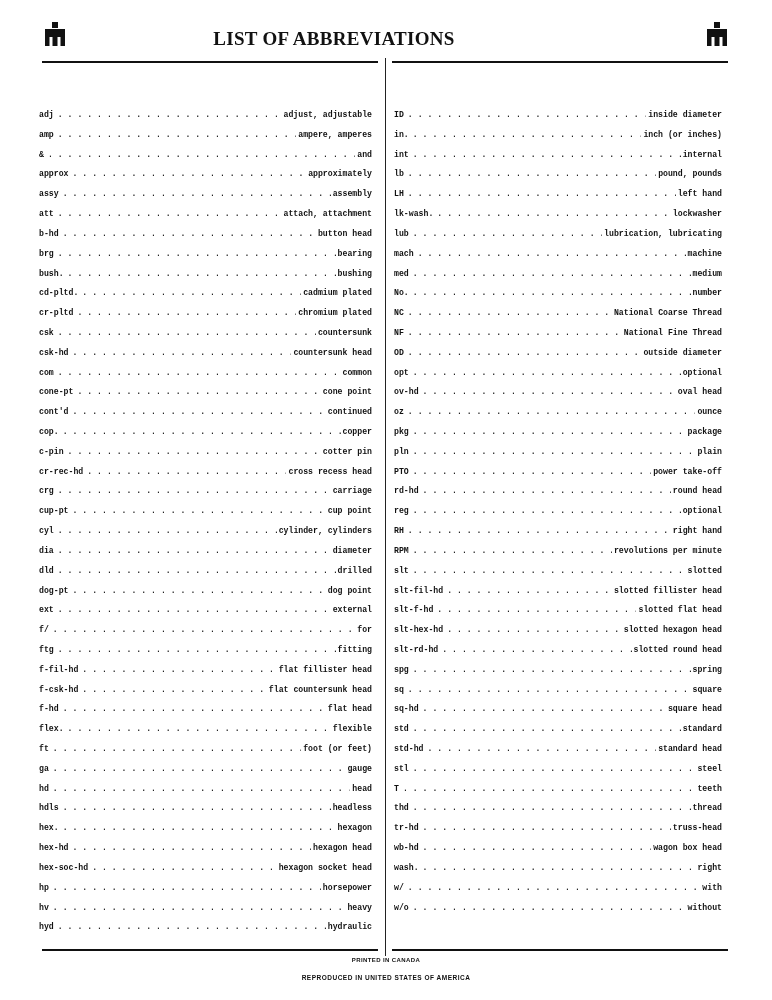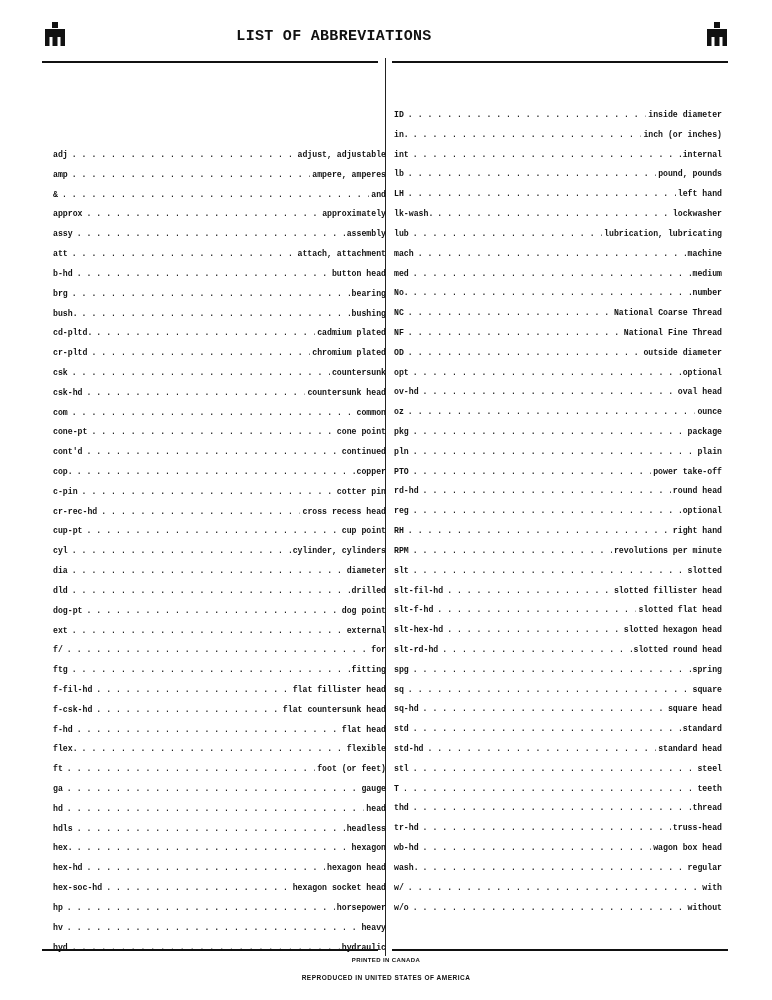--- a/index.html
+++ b/index.html
@@ -9,38 +9,38 @@
       color: #111;
     }
     .logo {
       position: absolute; top: 22px; width: 20px; height: 24px;
     }
     .logo svg { width: 20px; height: 24px; display: block; }
     .logo.left { left: 45px; }
     .logo.right { left: 707px; }
     .title {
       position: absolute; top: 28px; left: 0; width: 668px; text-align: center;
-      font-family: Liberation Mono, monospace;
-      font-weight: bold; font-size: 15px; letter-spacing: 0.3px; color: #111;
+      font-family: Liberation Serif, serif;
+      font-weight: bold; font-size: 19px; letter-spacing: 0.3px; color: #111;
     }
     .rule {
       position: absolute; height: 2px; background: #111;
     }
     .rule.top-left { top: 61px; left: 42px; width: 336px; }
     .rule.top-right { top: 61px; left: 392px; width: 336px; }
     .rule.bot-left { top: 949px; left: 42px; width: 336px; }
     .rule.bot-right { top: 949px; left: 392px; width: 336px; }
     .divider {
       position: absolute; left: 385px; top: 58px; width: 1px; height: 898px;
       background: #222;
     }
     .col {
       position: absolute; top: 110px;
     }
-    .col.left { left: 53px; width: 333px; margin-top: 40px; }
+    .col.left { left: 39px; width: 333px; }
     .col.right { left: 394px; width: 328px; }
     .row {
       display: flex; align-items: baseline; height: 19.82px;
       font-size: 8.2px; font-weight: bold; white-space: nowrap;
     }
     .abbr { flex: 0 0 auto; padding-right: 4px; }
     .leader {
       flex: 1 1 auto; overflow: hidden; letter-spacing: 2.6px; color: #222;
       font-weight: bold;
     }
@@ -172,20 +172,25 @@
       <span class="abbr">c-pin</span>
       <span class="leader"></span>
       <span class="meaning">cotter pin</span>
     </div>
     <div class="row">
       <span class="abbr">cr-rec-hd</span>
       <span class="leader"></span>
       <span class="meaning">cross recess head</span>
     </div>
     <div class="row">
+      <span class="abbr">crg</span>
+      <span class="leader"></span>
+      <span class="meaning">carriage</span>
+    </div>
+    <div class="row">
       <span class="abbr">cup-pt</span>
       <span class="leader"></span>
       <span class="meaning">cup point</span>
     </div>
     <div class="row">
       <span class="abbr">cyl</span>
       <span class="leader"></span>
       <span class="meaning">cylinder, cylinders</span>
     </div>
     <div class="row">
@@ -476,21 +481,21 @@
       <span class="meaning">truss-head</span>
     </div>
     <div class="row">
       <span class="abbr">wb-hd</span>
       <span class="leader"></span>
       <span class="meaning">wagon box head</span>
     </div>
     <div class="row">
       <span class="abbr">wash.</span>
       <span class="leader"></span>
-      <span class="meaning">regular</span>
+      <span class="meaning">right</span>
     </div>
     <div class="row">
       <span class="abbr">w/</span>
       <span class="leader"></span>
       <span class="meaning">with</span>
     </div>
     <div class="row">
       <span class="abbr">w/o</span>
       <span class="leader"></span>
       <span class="meaning">without</span>

